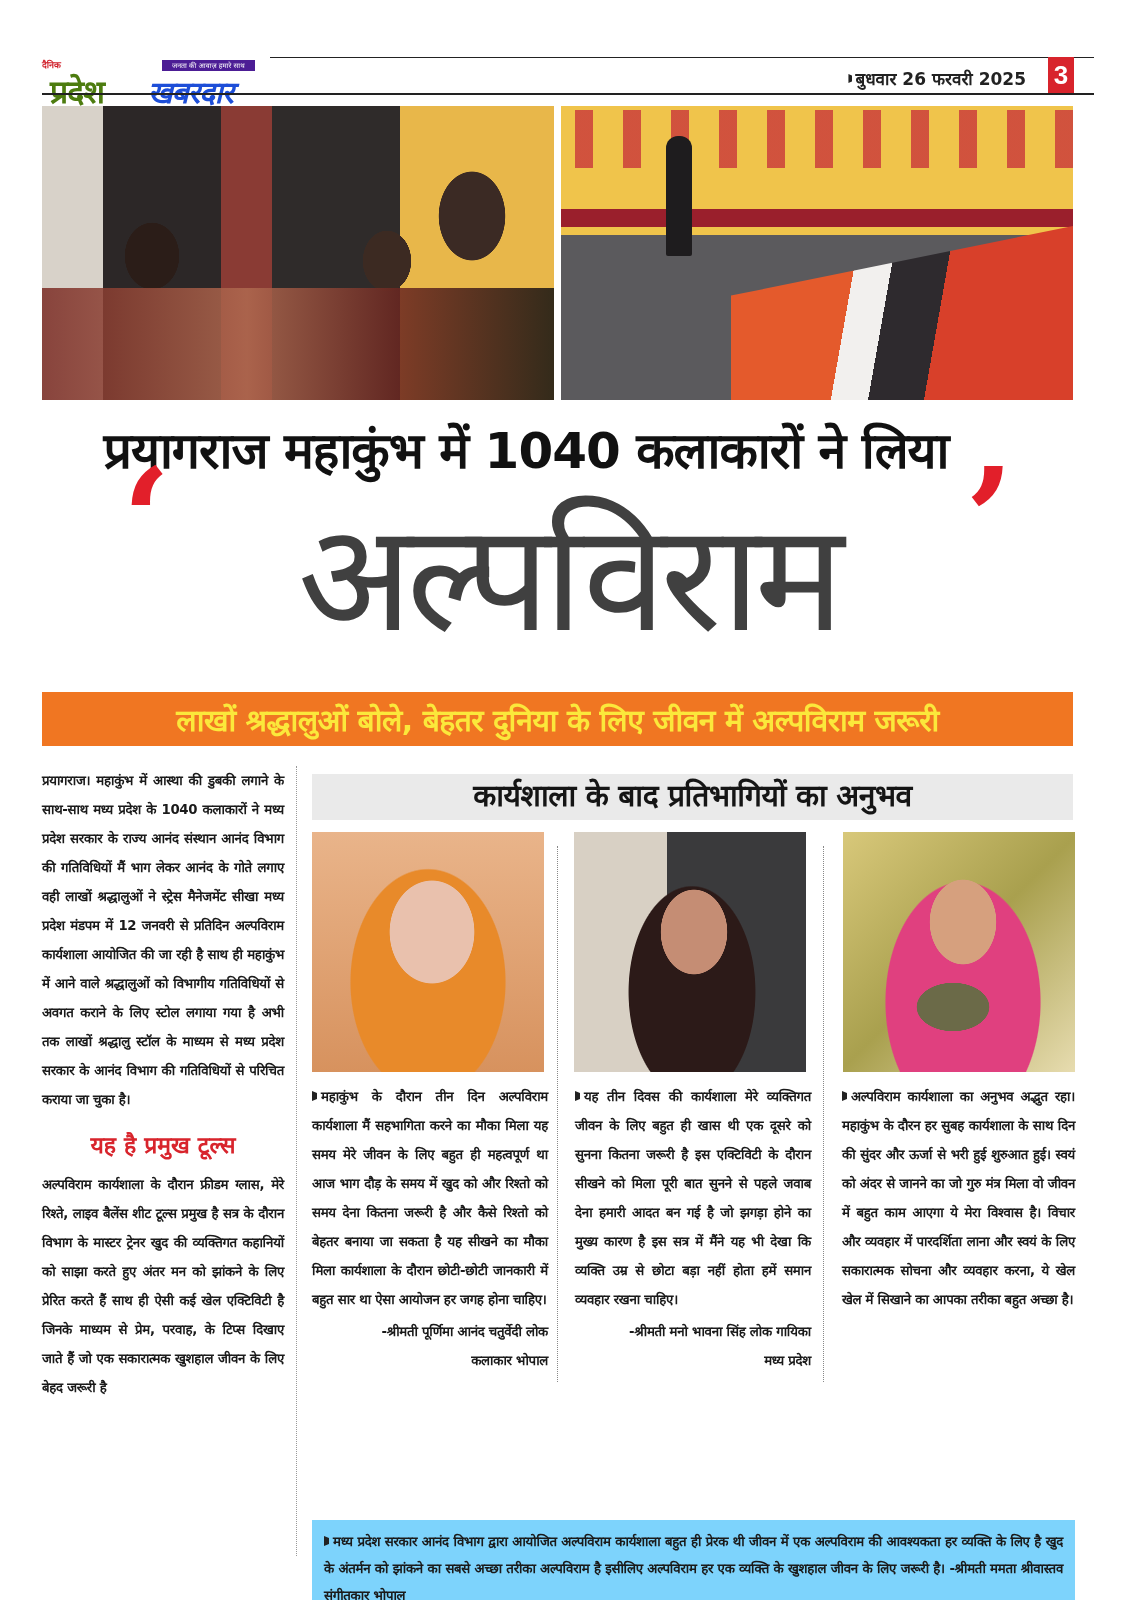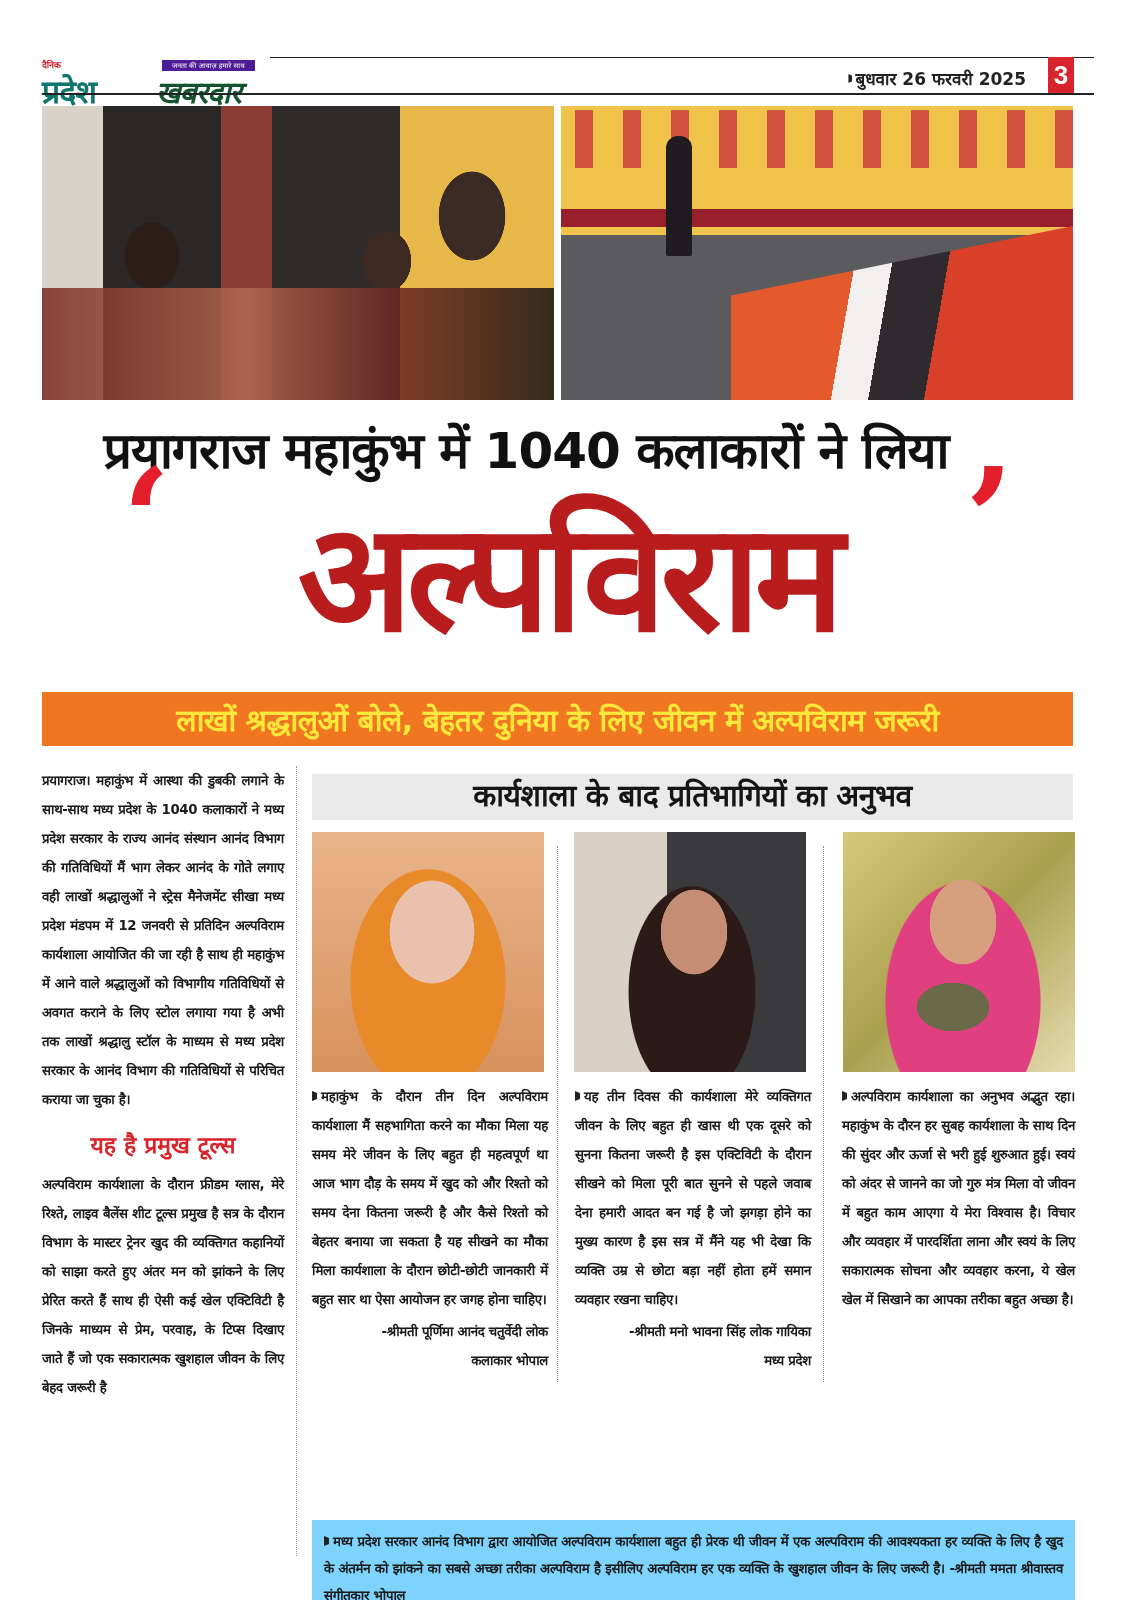--- a/index.html
+++ b/index.html
@@ -5,22 +5,22 @@
   * { box-sizing: border-box; margin: 0; padding: 0; }
   html, body { width: 1136px; height: 1600px; background: #ffffff; overflow: hidden; }
   body { font-family: "Liberation Sans", "DejaVu Sans", sans-serif; color: #111; position: relative; }
 
   
   .masthead { position: absolute; left: 0; top: 40px; width: 1136px; height: 58px; }
   .mast-line { position: absolute; left: 42px; right: 42px; top: 53px; border-top: 2px solid #222; }
   .mast-topline { position: absolute; left: 270px; right: 42px; top: 17px; border-top: 1.5px solid #222; }
   .logo { position: absolute; left: 42px; top: 20px; height: 48px; display: flex; align-items: flex-end; gap: 36px; }
   .logo-dainik { position: absolute; left: 0; top: -2px; font-size: 9px; font-weight: bold; color: #d01f2a; font-family: "DejaVu Sans", sans-serif; }
-  .logo-pradesh { font-family: "DejaVu Serif", serif; font-size: 32px; font-weight: bold; color: #0f766e; line-height: 1; letter-spacing: -1px; }
-  .logo-khabardar { font-family: "DejaVu Sans", sans-serif; font-size: 30px; font-weight: bold; color: #14532d; line-height: 1; margin-left: 24px; font-style: italic; letter-spacing: -1px; }
+  .logo-pradesh { font-family: "DejaVu Serif", serif; font-size: 32px; font-weight: bold; color: #4d7c0f; line-height: 1; letter-spacing: -1px; margin-left: 8px; }
+  .logo-khabardar { font-family: "DejaVu Sans", sans-serif; font-size: 30px; font-weight: bold; color: #1d4ed8; line-height: 1; margin-left: 8px; font-style: italic; letter-spacing: -1px; }
   .logo-tagline { position: absolute; left: 120px; top: 0px; background: #4c1d95; color: #fff; font-size: 7px; padding: 1px 10px; font-family: "DejaVu Sans", sans-serif; white-space: nowrap; }
   .section-tab { position: absolute; left: 405px; top: 6px; width: 230px; height: 48px; background: #e21f2a; border-radius: 0 0 30px 30px; clip-path: polygon(0 0, 100% 0, 88% 100%, 12% 100%); display: flex; align-items: center; justify-content: center; }
   .section-tab span { color: #fce63a; font-size: 20px; font-weight: bold; font-family: "DejaVu Sans", sans-serif; margin-top: -6px; }
   .date { position: absolute; right: 110px; top: 27px; font-size: 17px; font-weight: bold; font-family: "DejaVu Sans", sans-serif; color: #222; display: flex; align-items: center; gap: 3px; }
   .date .flag { width: 4px; height: 9px; background: #222; clip-path: polygon(0 0, 100% 20%, 100% 80%, 0 100%); display: inline-block; }
   .page-no { position: absolute; right: 62px; top: 17px; width: 26px; height: 36px; background: #d8242c; color: #fff; font-size: 26px; font-weight: bold; display: flex; align-items: center; justify-content: center; }
 
   
   .photo { position: absolute; overflow: hidden; }
   .photo-left { left: 42px; top: 106px; width: 512px; height: 294px;
@@ -36,21 +36,21 @@
       linear-gradient(180deg, transparent 0 35%, #9a1f2c 35% 41%, transparent 41%),
       linear-gradient(180deg, #f0c44b 0 44%, #5b5a5d 44% 100%);
   }
   .photo-right .posters { position: absolute; left: 0; top: 4px; right: 0; height: 58px; background: repeating-linear-gradient(90deg, transparent 0 14px, #c9363a 14px 32px, transparent 32px 48px); opacity: .8; }
   .photo-right .crowd { position: absolute; left: 170px; right: 0; top: 120px; bottom: 0; background: linear-gradient(100deg, #e45a2c 0 35%, #f2f0ee 35% 45%, #2e2a2e 45% 60%, #d8402a 60% 100%); clip-path: polygon(0 40%, 100% 0, 100% 100%, 0 100%); }
   .photo-right .speaker { position: absolute; left: 105px; top: 30px; width: 26px; height: 120px; background: #1e1c1e; border-radius: 12px 12px 2px 2px; }
 
   
   .headline-1 { position: absolute; left: 0; width: 1052px; top: 418px; text-align: center; font-family: "DejaVu Sans", sans-serif; font-size: 50px; font-weight: bold; color: #111; letter-spacing: -1px; line-height: 66px; }
   .headline-2 { position: absolute; left: 0; width: 1136px; top: 478px; height: 200px; text-align: center; }
-  .headline-2 .word { font-family: "DejaVu Sans", sans-serif; font-size: 150px; font-weight: bold; color: #b91c1c; letter-spacing: -6px; line-height: 200px; margin-top: 9px; }
+  .headline-2 .word { font-family: "DejaVu Sans", sans-serif; font-size: 150px; font-weight: normal; color: #404040; letter-spacing: -6px; line-height: 200px; margin-top: 9px; }
   .headline-2 .quote { font-family: "DejaVu Serif", serif; font-size: 140px; font-weight: bold; color: #e21f2a; position: absolute; top: -28px; line-height: 1; }
   .headline-2 .ql { left: 122px; }
   .headline-2 .qr { left: 965px; }
   .subhead { position: absolute; left: 42px; top: 692px; width: 1031px; height: 54px; background: #f07622; display: flex; align-items: center; justify-content: center; }
   .subhead span { font-family: "DejaVu Sans", sans-serif; font-size: 30px; font-weight: bold; color: #fbe83b; letter-spacing: -0.5px; }
 
   
   .left-col { position: absolute; left: 42px; top: 766px; width: 242px; font-family: "DejaVu Sans", sans-serif; }
   .body-text { font-size: 13.3px; line-height: 29px; text-align: justify; color: #1a1a1a; font-weight: bold; letter-spacing: -0.3px; }
   .tools-head { text-align: center; font-size: 23px; font-weight: bold; color: #d8242c; margin: 14px 0 10px; }

